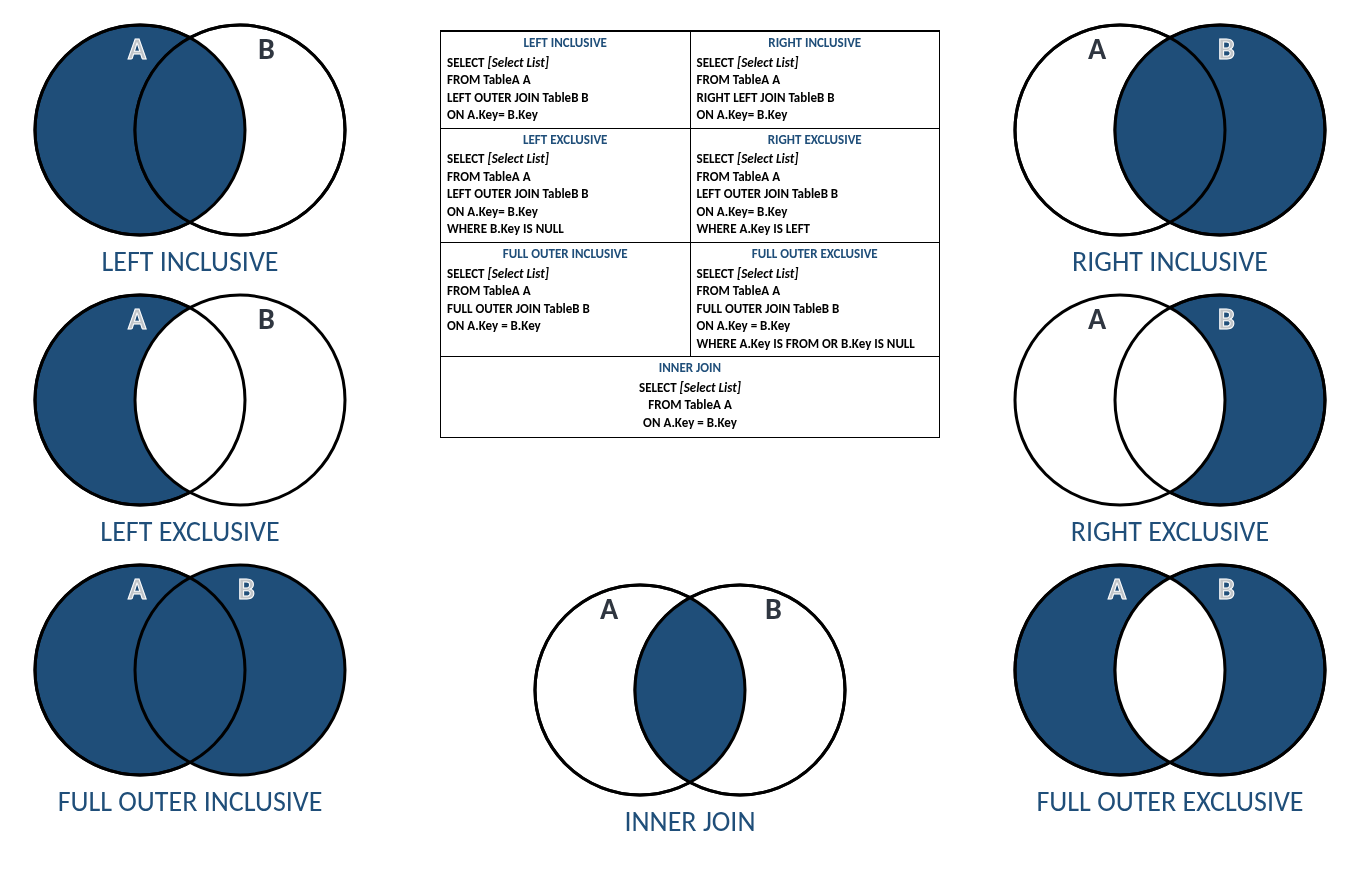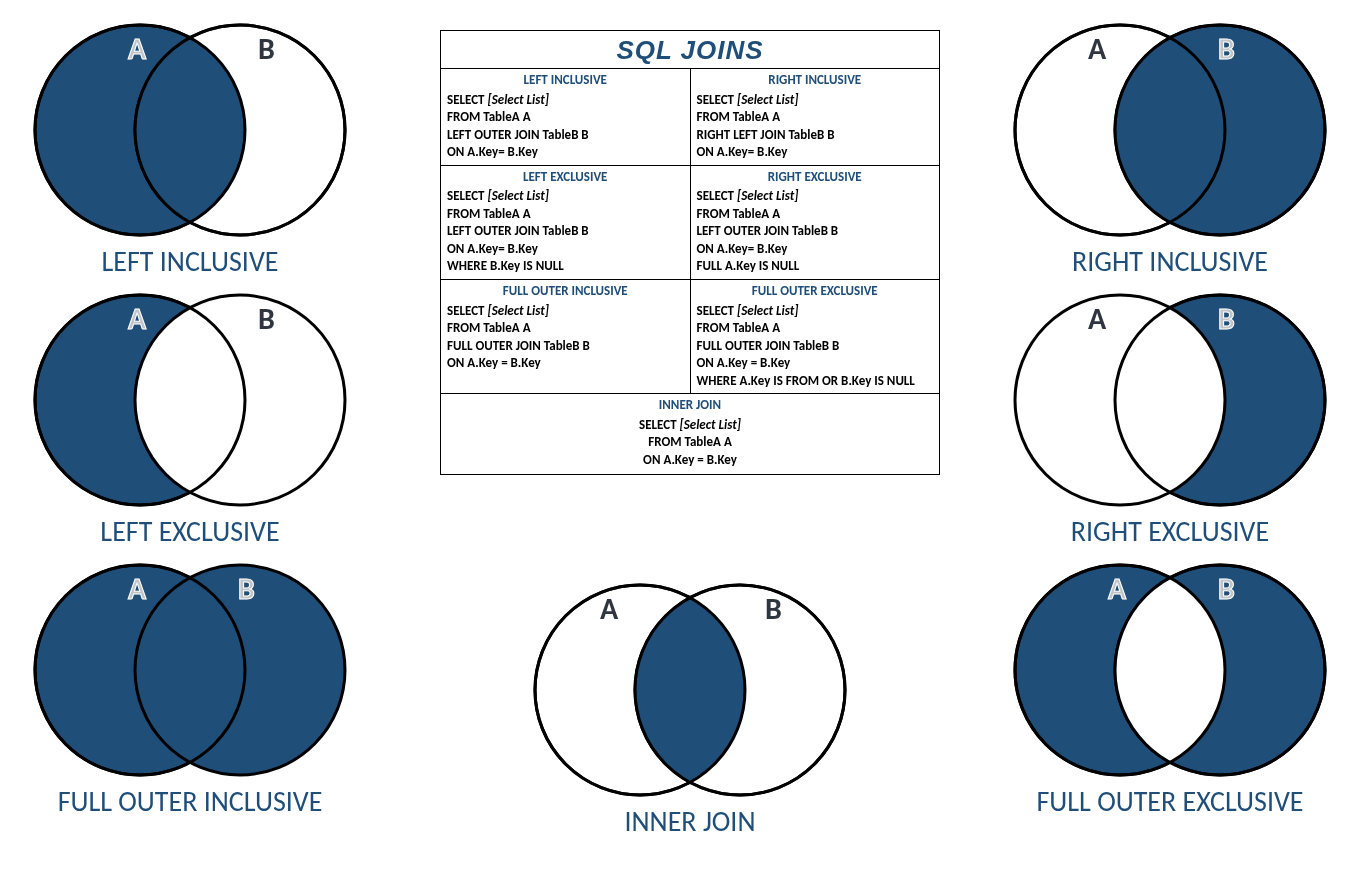--- a/index.html
+++ b/index.html
@@ -201,21 +201,20 @@
       <circle cx="120" cy="110" r="105" fill="none" stroke="#000" stroke-width="3"></circle>
       <circle cx="220" cy="110" r="105" fill="none" stroke="#000" stroke-width="3"></circle>
     </svg>
     <div class="venn-label-a on-white" style="left:80px;">A</div>
     <div class="venn-label-b on-white" style="left:245px;">B</div>
   </div>
   <div class="caption">INNER JOIN</div>
 </div>
 
 <div class="center-box">
-  <div class="center-title">SQL JOINS</div>
 
   <div class="row2">
     <div class="cell">
       <div class="cell-title">LEFT INCLUSIVE</div>
       <div class="code-line"><span>SELECT </span><span class="ital">[Select List]</span></div>
       <div class="code-line">FROM TableA A</div>
       <div class="code-line">LEFT OUTER JOIN TableB B</div>
       <div class="code-line">ON A.Key= B.Key</div>
     </div>
     <div class="cell">
@@ -235,21 +234,21 @@
       <div class="code-line">LEFT OUTER JOIN TableB B</div>
       <div class="code-line">ON A.Key= B.Key</div>
       <div class="code-line">WHERE B.Key IS NULL</div>
     </div>
     <div class="cell">
       <div class="cell-title">RIGHT EXCLUSIVE</div>
       <div class="code-line"><span>SELECT </span><span class="ital">[Select List]</span></div>
       <div class="code-line">FROM TableA A</div>
       <div class="code-line">LEFT OUTER JOIN TableB B</div>
       <div class="code-line">ON A.Key= B.Key</div>
-      <div class="code-line">FULL A.Key IS NULL</div>
+      <div class="code-line">WHERE A.Key IS LEFT</div>
     </div>
   </div>
 
   <div class="row2">
     <div class="cell">
       <div class="cell-title">FULL OUTER INCLUSIVE</div>
       <div class="code-line"><span>SELECT </span><span class="ital">[Select List]</span></div>
       <div class="code-line">FROM TableA A</div>
       <div class="code-line">FULL OUTER JOIN TableB B</div>
       <div class="code-line">ON A.Key = B.Key</div>

